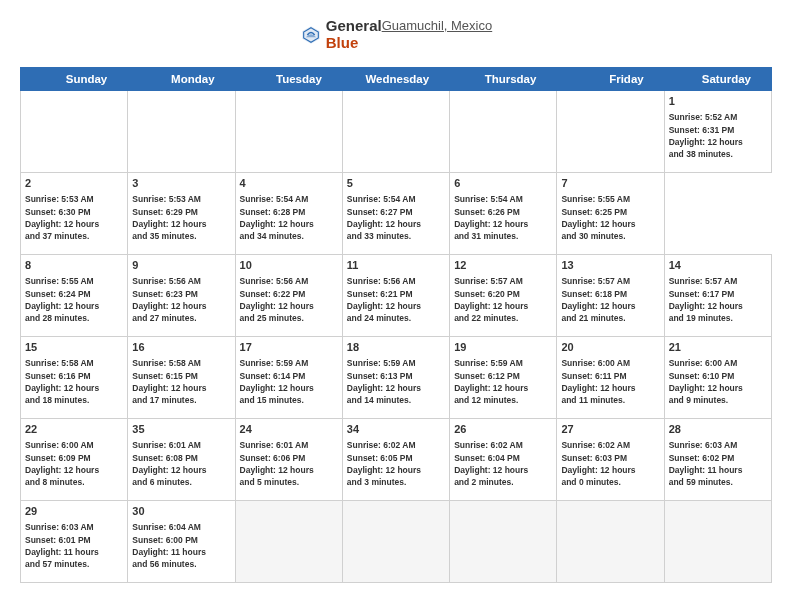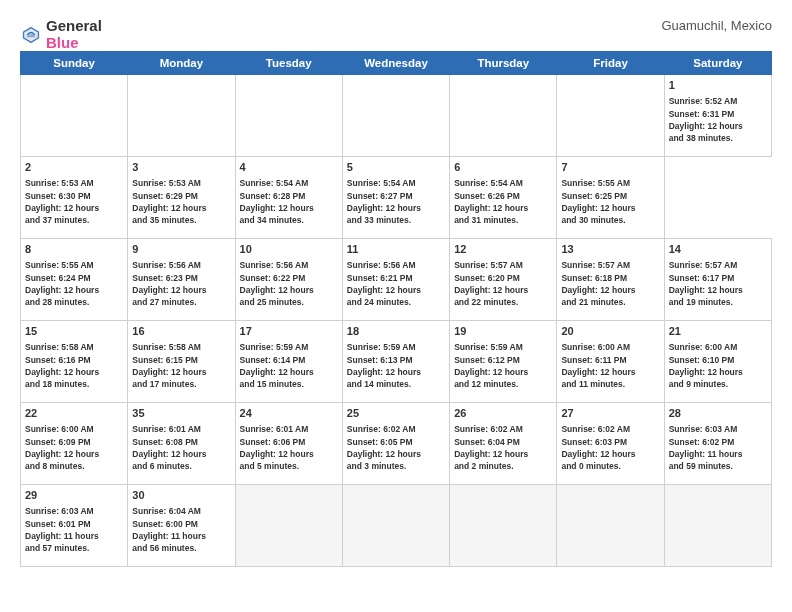--- a/index.html
+++ b/index.html
@@ -11,64 +11,65 @@
       overflow: hidden;
     }
     .page {
       width: 792px;
       height: 612px;
       padding: 18px 20px 10px 20px;
       background: #fff;
     }
     .header {
       display: flex;
-      justify-content: space-between;
+      justify-content: center;
       align-items: flex-start;
-      margin-bottom: 0;
+      margin-bottom: 16px;
     }
     .logo {
       display: flex;
       align-items: center;
       gap: 4px;
     }
     .logo-text {
       font-size: 15px;
       font-weight: bold;
       line-height: 1.1;
     }
     .logo-general { color: #333; }
-    .logo-blue { color: #ec4899; }
+    .logo-blue { color: #c2410c; }
     .logo-icon {
       width: 22px;
       height: 22px;
     }
     .title-block {
       text-align: right;
     }
     .month-title {
       font-size: 28px;
       font-weight: bold;
       color: #333;
     }
     .subtitle {
       font-size: 13px;
       color: #555;
+      text-decoration: underline;
     }
     .calendar {
       width: 100%;
       border-collapse: collapse;
       table-layout: fixed;
     }
     .calendar th {
       background: #2e6db4;
       color: #fff;
       font-size: 11.5px;
       font-weight: bold;
-      padding: 5px 7px;
-      text-align: center;
+      padding: 5px 20px;
+      text-align: right;
       border: 1px solid #2e6db4;
     }
     .calendar td {
       vertical-align: top;
       font-size: 9px;
       color: #333;
       padding: 3px 4px 3px 4px;
       border: 1px solid #d0d0d0;
       height: 82px;
       line-height: 1.4;
@@ -237,21 +238,21 @@
           </td>
           <td>
             <span class="day-num">35</span>
             <div class="day-info">Sunrise: 6:01 AM<br>Sunset: 6:08 PM<br>Daylight: 12 hours<br>and 6 minutes.</div>
           </td>
           <td>
             <span class="day-num">24</span>
             <div class="day-info">Sunrise: 6:01 AM<br>Sunset: 6:06 PM<br>Daylight: 12 hours<br>and 5 minutes.</div>
           </td>
           <td>
-            <span class="day-num">25</span>
+            <span class="day-num">34</span>
             <div class="day-info">Sunrise: 6:02 AM<br>Sunset: 6:05 PM<br>Daylight: 12 hours<br>and 3 minutes.</div>
           </td>
           <td>
             <span class="day-num">26</span>
             <div class="day-info">Sunrise: 6:02 AM<br>Sunset: 6:04 PM<br>Daylight: 12 hours<br>and 2 minutes.</div>
           </td>
           <td>
             <span class="day-num">27</span>
             <div class="day-info">Sunrise: 6:02 AM<br>Sunset: 6:03 PM<br>Daylight: 12 hours<br>and 0 minutes.</div>
           </td>

